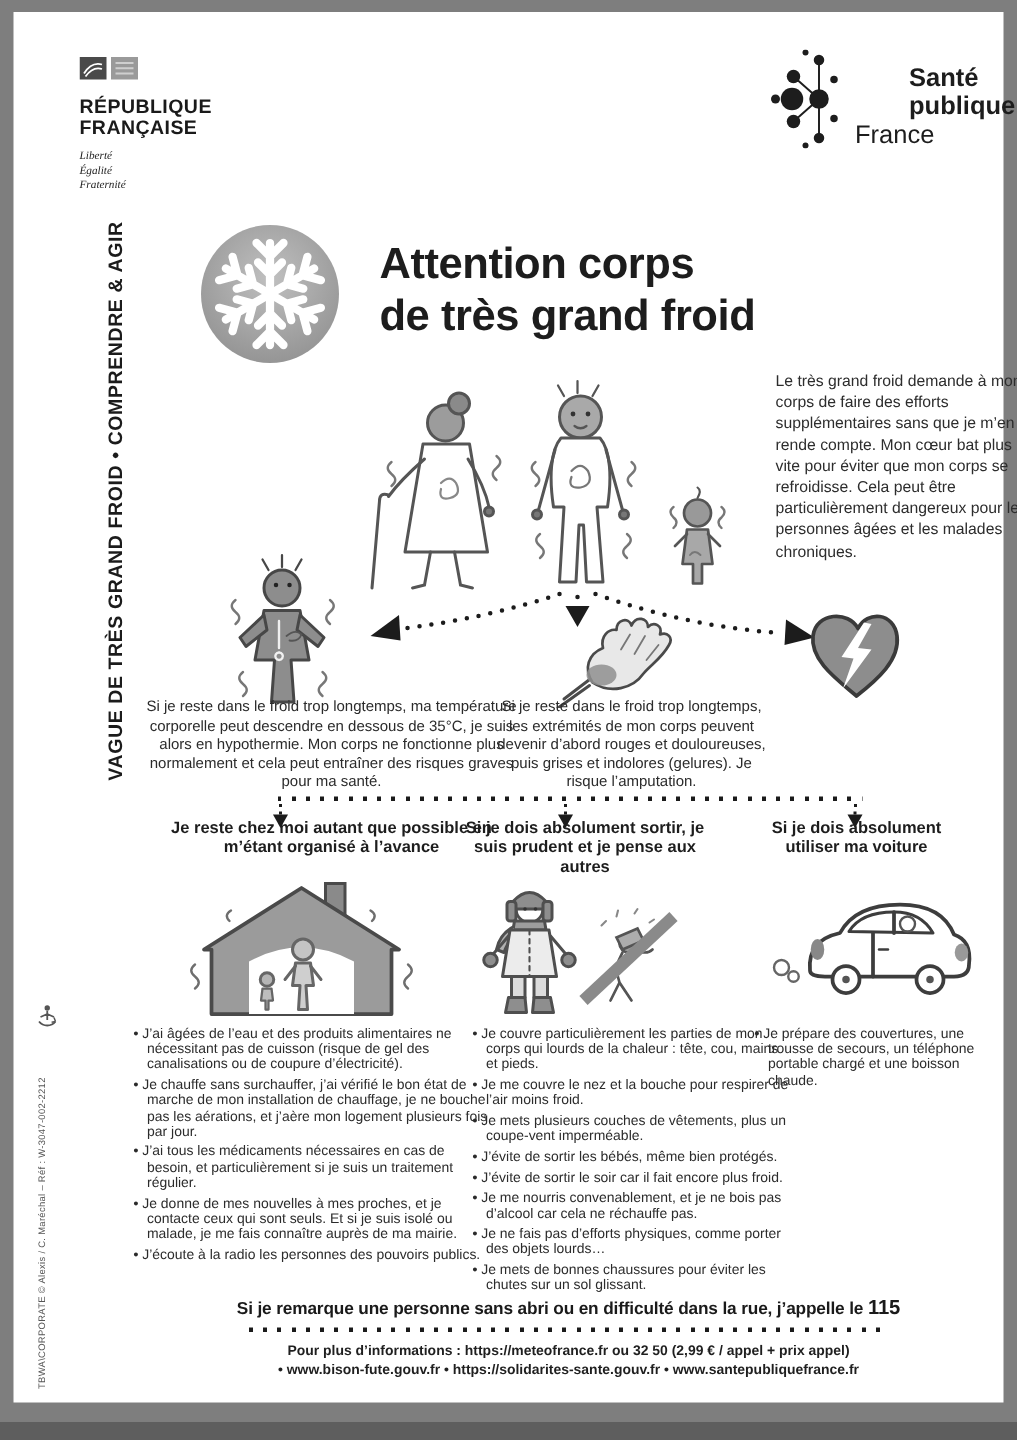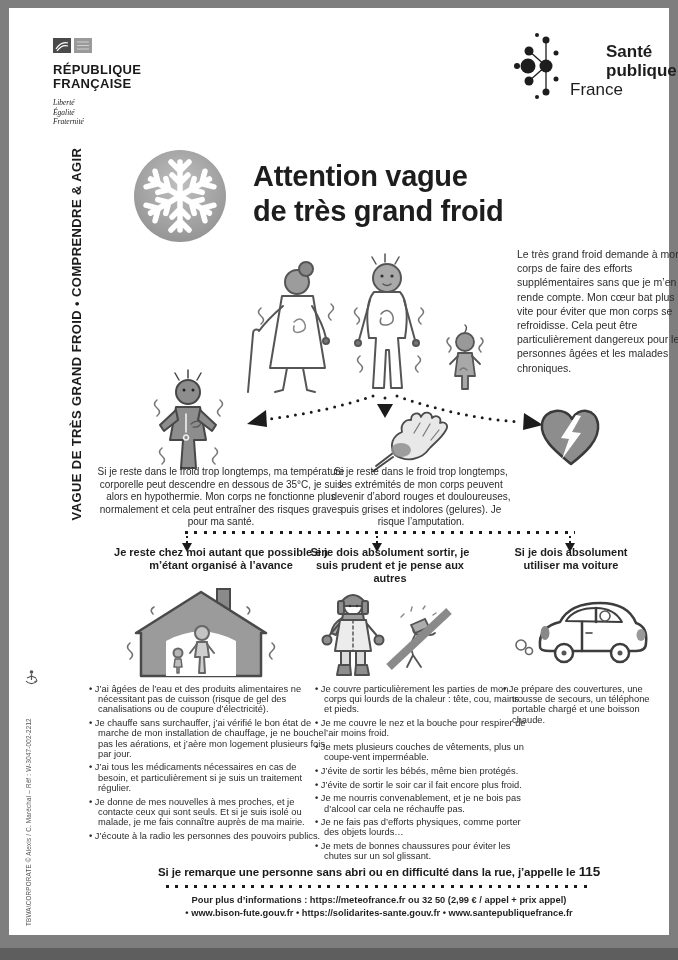--- a/index.html
+++ b/index.html
@@ -150,21 +150,21 @@
           </g>
         <g transform="rotate(300 47 47)">
             <path d="M47 47 L47 13 M47 22 L38 13 M47 22 L56 13 M47 34 L39 26 M47 34 L55 26"></path>
           </g>
       </g>
       <circle cx="47" cy="47" r="5" fill="#fff"></circle>
     </svg>
   </div>
 
   <div id="title">
-    <div>Attention vague</div>
+    <div>Attention corps</div>
     <div>de très grand froid</div>
   </div>
 
   <div id="intro">Le très grand froid demande à mon corps de faire des efforts supplémentaires sans que je m’en rende compte. Mon cœur bat plus vite pour éviter que mon corps se refroidisse. Cela peut être particulièrement dangereux pour les personnes âgées et les malades chroniques.</div>
 
   <svg id="figures" width="535" height="220" viewBox="0 0 535 220">
 
     <g stroke="#555" fill="none" stroke-width="2" stroke-linecap="round">
       <circle cx="168" cy="30" r="12" fill="#9c9c9c"></circle>
       <circle cx="177" cy="17" r="7" fill="#8a8a8a"></circle>

